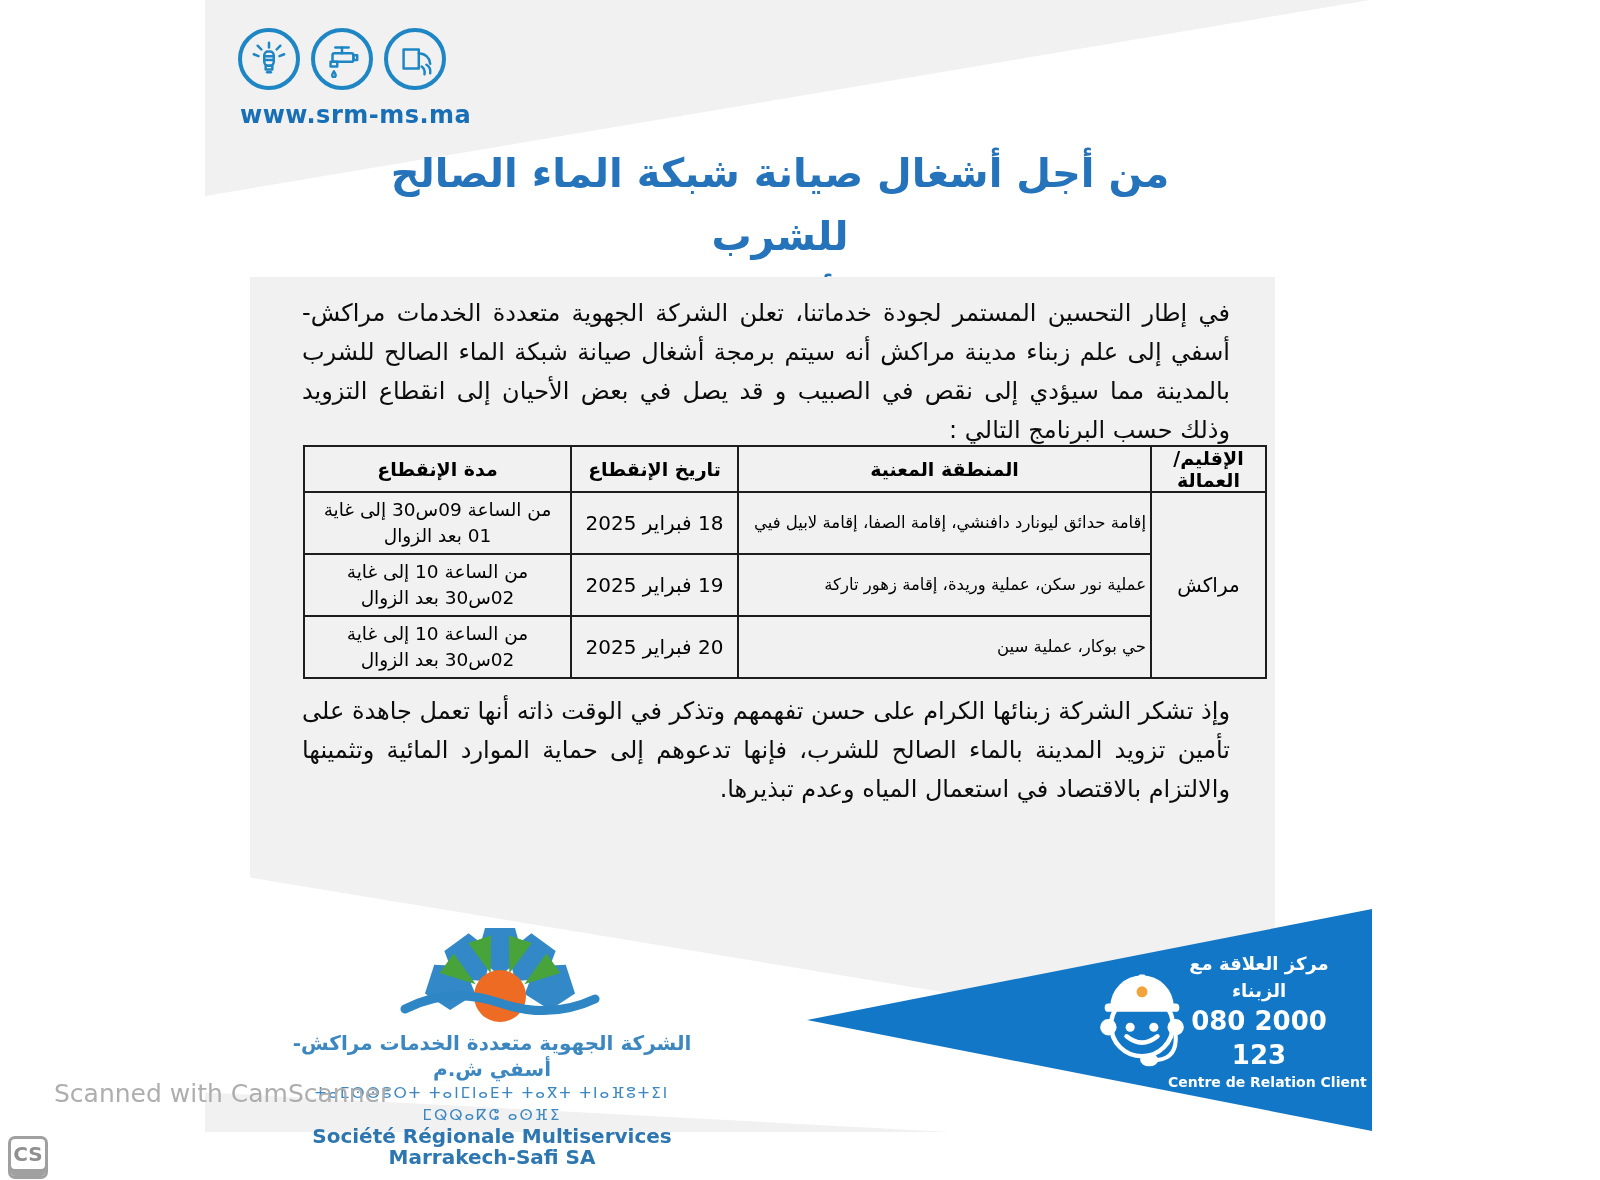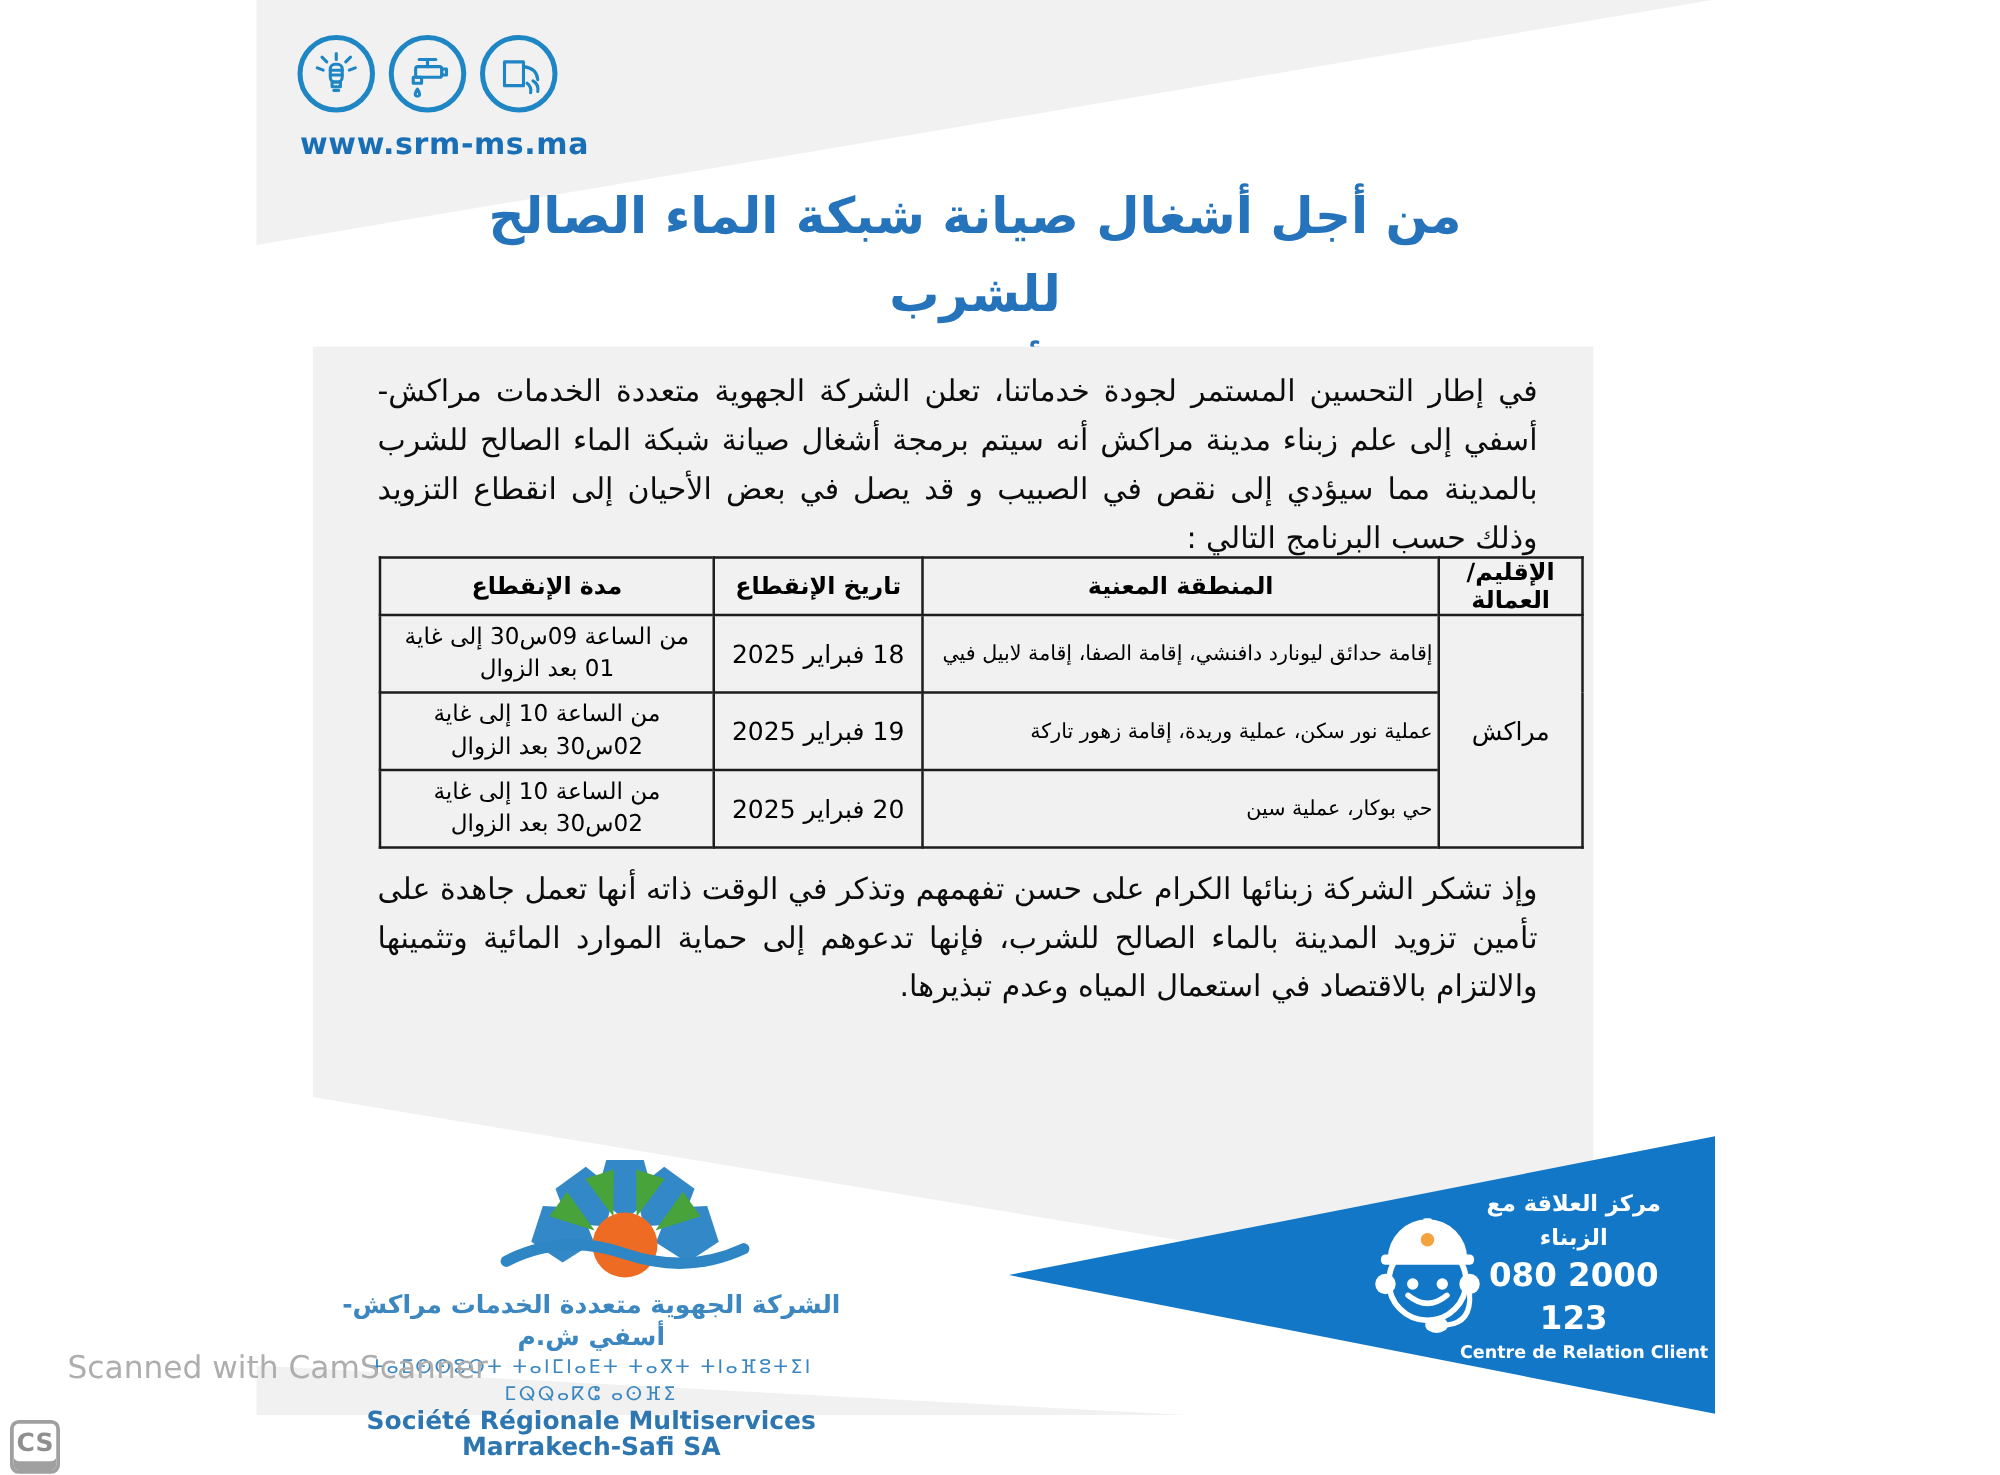--- a/index.html
+++ b/index.html
@@ -37,21 +37,21 @@
   th{font-size:19px;font-weight:bold;height:43px;text-align:center;padding:0 2px;}
   td{height:56px;}
   .c-province{width:115px;} .c-region{width:413px;} .c-date{width:167px;} .c-duration{width:267px;}
   td.region{font-size:16.5px;text-align:right;padding:2px 4px;line-height:24px;}
   td.date{font-size:20px;text-align:center;}
   td.duration{font-size:18.5px;text-align:center;line-height:26px;padding:2px 12px;}
   td.province{font-size:20px;font-weight:normal;text-align:center;}
 
   
   .logo-svg{left:390px;top:906px;}
-  .company{left:273px;top:1030px;width:400px;text-align:center;}
+  .company{left:292px;top:1030px;width:400px;text-align:center;}
   .company-ar{direction:rtl;font-size:20px;font-weight:bold;color:#3c87c0;line-height:26px;}
   .company-tif{font-size:15px;color:#3c87c0;letter-spacing:2px;line-height:22px;}
   .company-fr{font-size:20px;font-weight:bold;color:#2d76b0;line-height:21px;}
 
   
   .blue-tri{left:807px;top:903px;width:596px;height:234px;background:#1377c8;
             clip-path:polygon(100% 0,0 50%,100% 100%);}
   .mascot{left:1092px;top:947px;}
   .contact{left:1168px;top:950px;width:182px;text-align:center;color:#ffffff;}
   .contact-ar{direction:rtl;font-size:18px;font-weight:bold;line-height:27px;}

